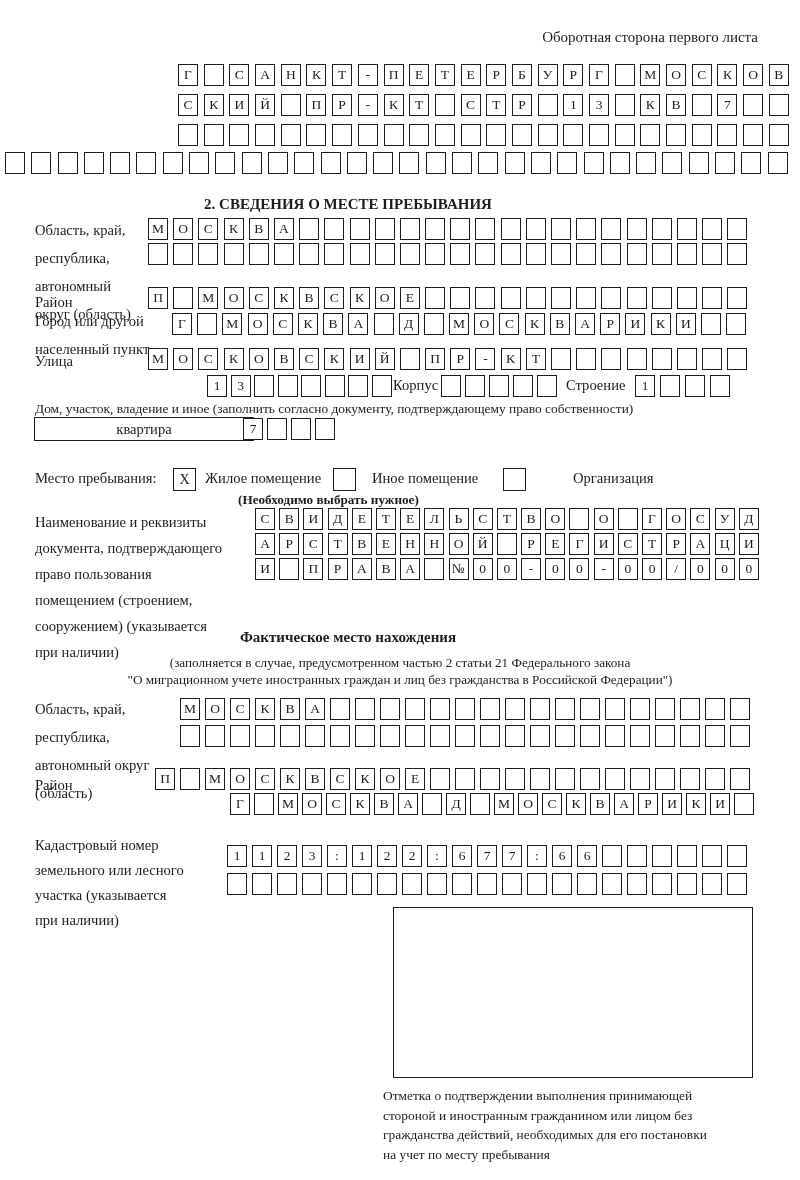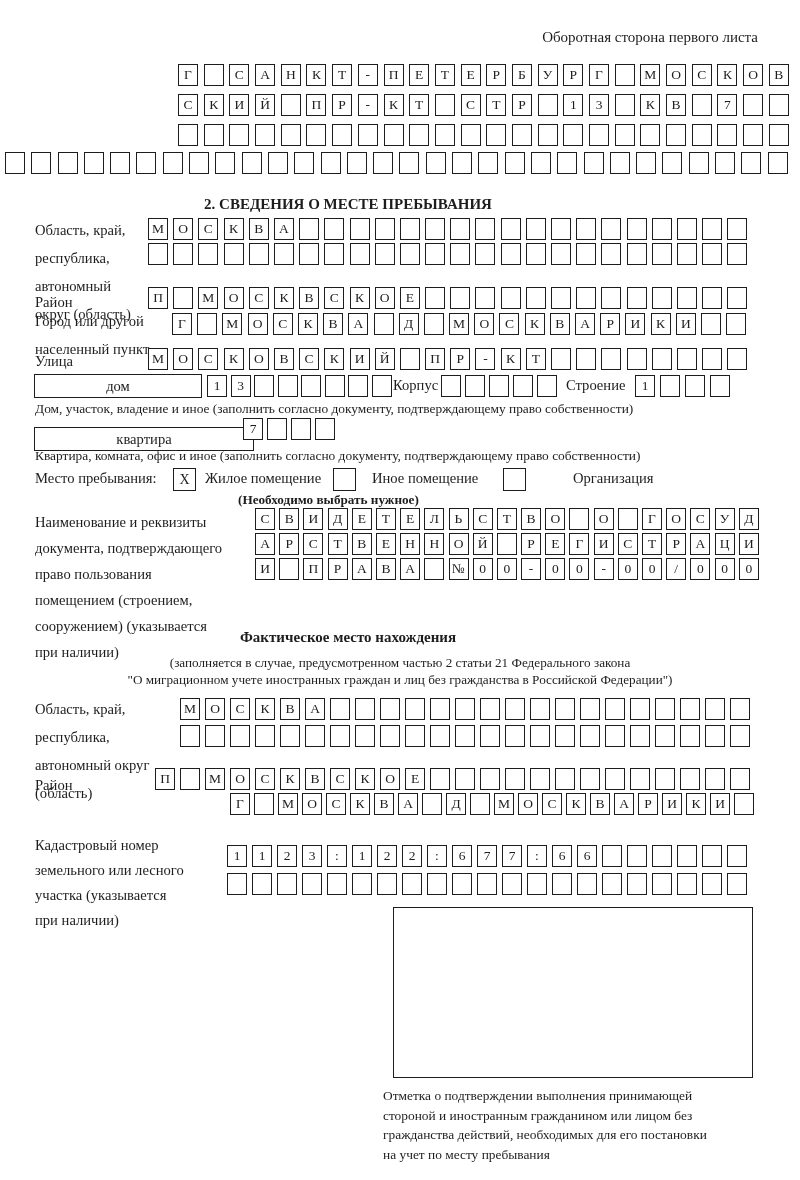--- a/index.html
+++ b/index.html
@@ -281,21 +281,20 @@
       <span class="cell"></span>
       <span class="cell"></span>
       <span class="cell"></span>
       <span class="cell"></span>
       <span class="cell"></span>
       <span class="cell"></span>
       <span class="cell"></span>
       <span class="cell"></span>
     </div>
 
-  <div class="fbox" style="left:34px;top:374px;width:168px;">дом</div>
   <div class="crow p235" style="left:207px;top:375px;">
       <span class="cell">1</span>
       <span class="cell">3</span>
       <span class="cell"></span>
       <span class="cell"></span>
       <span class="cell"></span>
       <span class="cell"></span>
       <span class="cell"></span>
       <span class="cell"></span>
     </div>
@@ -309,28 +308,27 @@
     </div>
   <div class="abs" style="left:566px;top:377px;font-size:14.6px;">Строение</div>
   <div class="crow p250" style="left:635px;top:375px;">
       <span class="cell">1</span>
       <span class="cell"></span>
       <span class="cell"></span>
       <span class="cell"></span>
     </div>
   <div class="note" style="left:35px;top:401px;font-size:13.4px;">Дом, участок, владение и иное (заполнить согласно документу, подтверждающему право собственности)</div>
 
-  <div class="fbox" style="left:34px;top:427px;width:220px;">квартира</div>
+  <div class="fbox" style="left:34px;top:417px;width:220px;">квартира</div>
   <div class="crow p240" style="left:243px;top:418px;">
       <span class="cell">7</span>
       <span class="cell"></span>
       <span class="cell"></span>
       <span class="cell"></span>
     </div>
-  <div class="note" style="left:35px;top:448px;font-size:13.4px;">Квартира, комната, офис и иное (заполнить согласно документу, подтверждающему право собственности)</div>
 
   <div class="abs" style="left:35px;top:470px;font-size:14.6px;">Место пребывания:</div>
   <div class="cb" style="left:173px;top:468px;">X</div>
   <div class="abs" style="left:205px;top:470px;font-size:14.6px;">Жилое помещение</div>
   <div class="cb" style="left:333px;top:468px;"></div>
   <div class="abs" style="left:372px;top:470px;font-size:14.6px;">Иное помещение</div>
   <div class="cb" style="left:503px;top:468px;"></div>
   <div class="abs" style="left:573px;top:470px;font-size:14.6px;">Организация</div>
   <div class="note" style="left:238px;top:492px;font-weight:bold;">(Необходимо выбрать нужное)</div>
 

